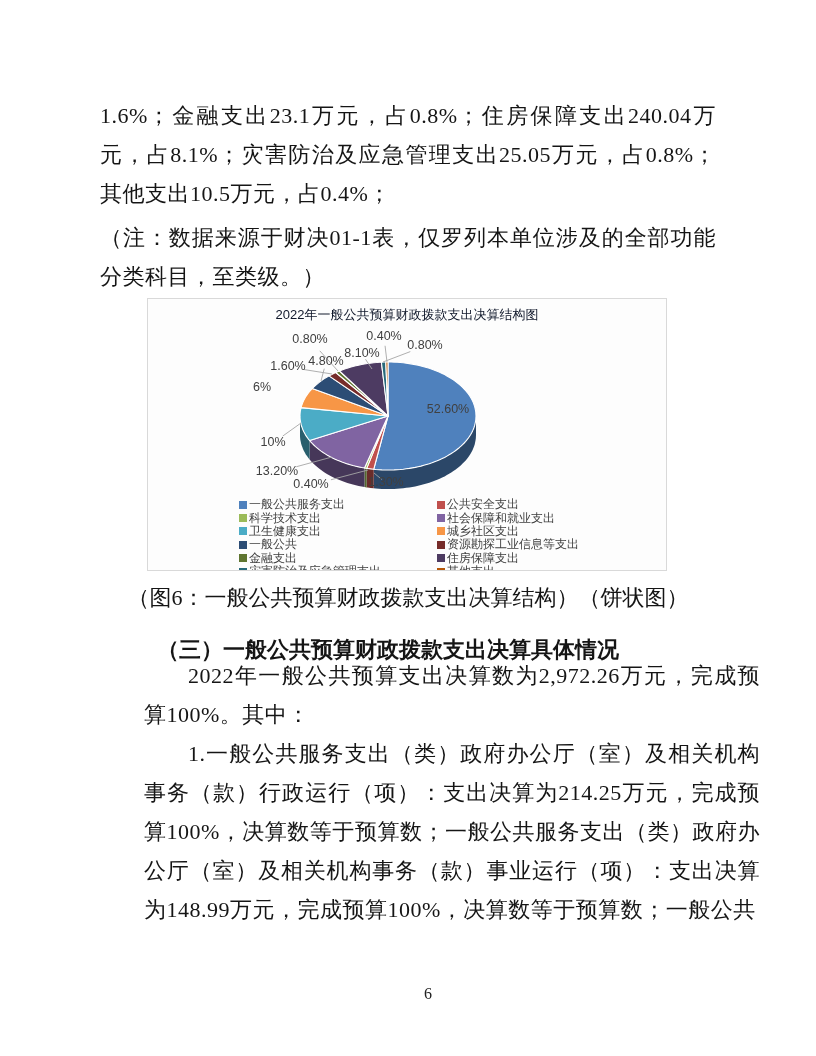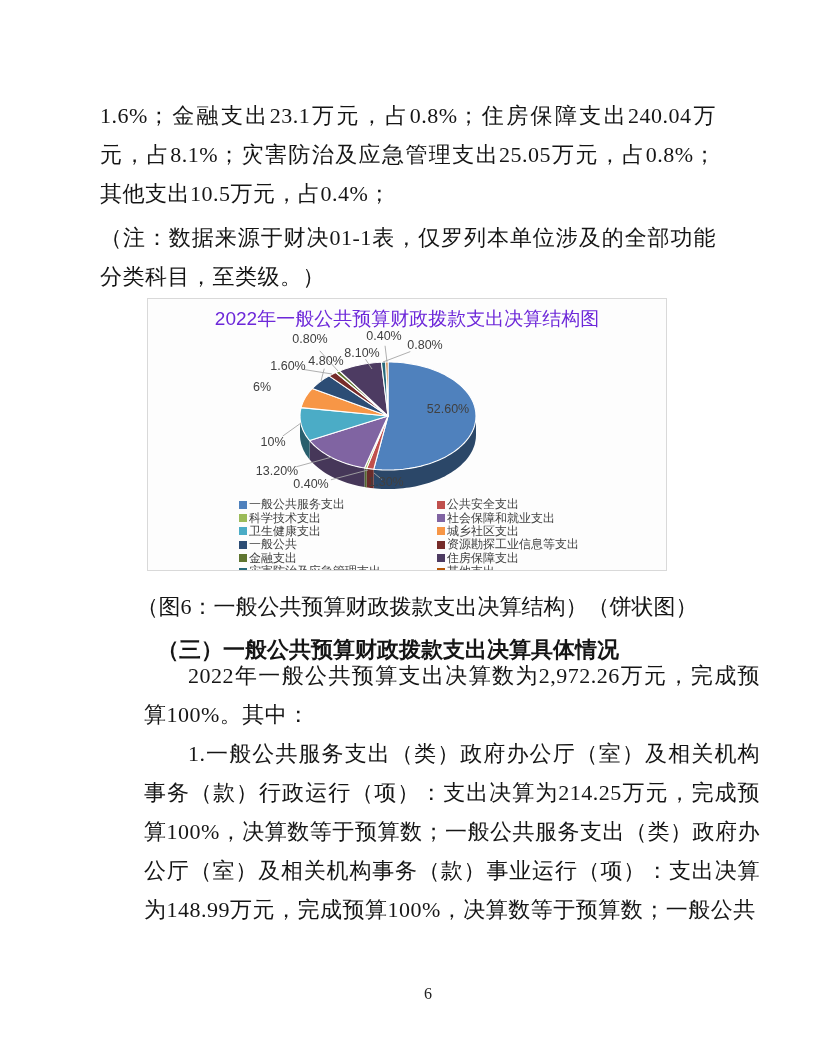--- a/index.html
+++ b/index.html
@@ -19,32 +19,32 @@
     text-align:justify;
     letter-spacing:0.5px;
   }
   .indent{text-indent:44px;margin-left:44px;}
   .heading{
     position:absolute;left:100px;width:616px;margin:13px;
     font-size:22px;line-height:39px;font-weight:bold;
     text-indent:44px;
   }
   .caption{
-    position:absolute;left:100px;width:616px;margin:9px;
+    position:absolute;left:100px;width:616px;margin:0;
     font-size:22px;line-height:39px;text-align:center;
   }
   .chart-box{
     position:absolute;left:147px;top:298px;width:518px;height:271px;
     background:#fdfdfd;border:1px solid #d9d9d9;
     overflow:hidden;
     font-family:"Liberation Sans","DejaVu Sans",sans-serif;
   }
   .chart-title{
     position:absolute;top:7px;left:0;width:100%;
-    text-align:center;font-size:19px;color:#6d28d9;
+    text-align:center;font-size:13px;color:#0f172a;
   }
   .chart-svg{position:absolute;left:0;top:0;}
   .legend{
     position:absolute;left:91px;top:199px;width:410px;
     display:grid;grid-template-columns:198px 204px;grid-auto-rows:13.4px;
     font-size:12px;color:#404040;
   }
   .lg-item{display:flex;align-items:center;gap:2px;white-space:nowrap;overflow:hidden;}
   .sw{display:inline-block;width:8px;height:8px;flex:0 0 8px;}
   .page-number{

